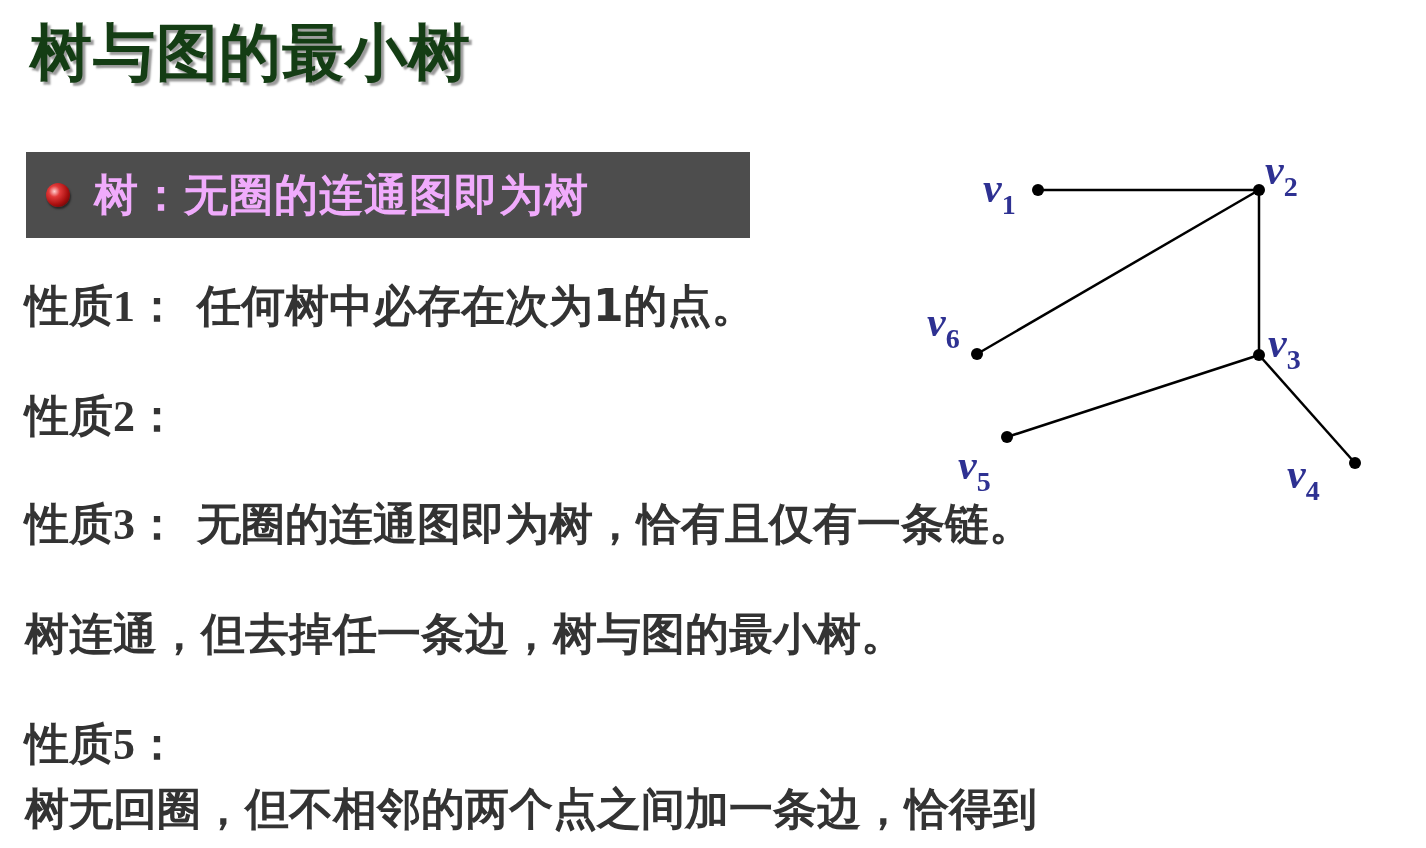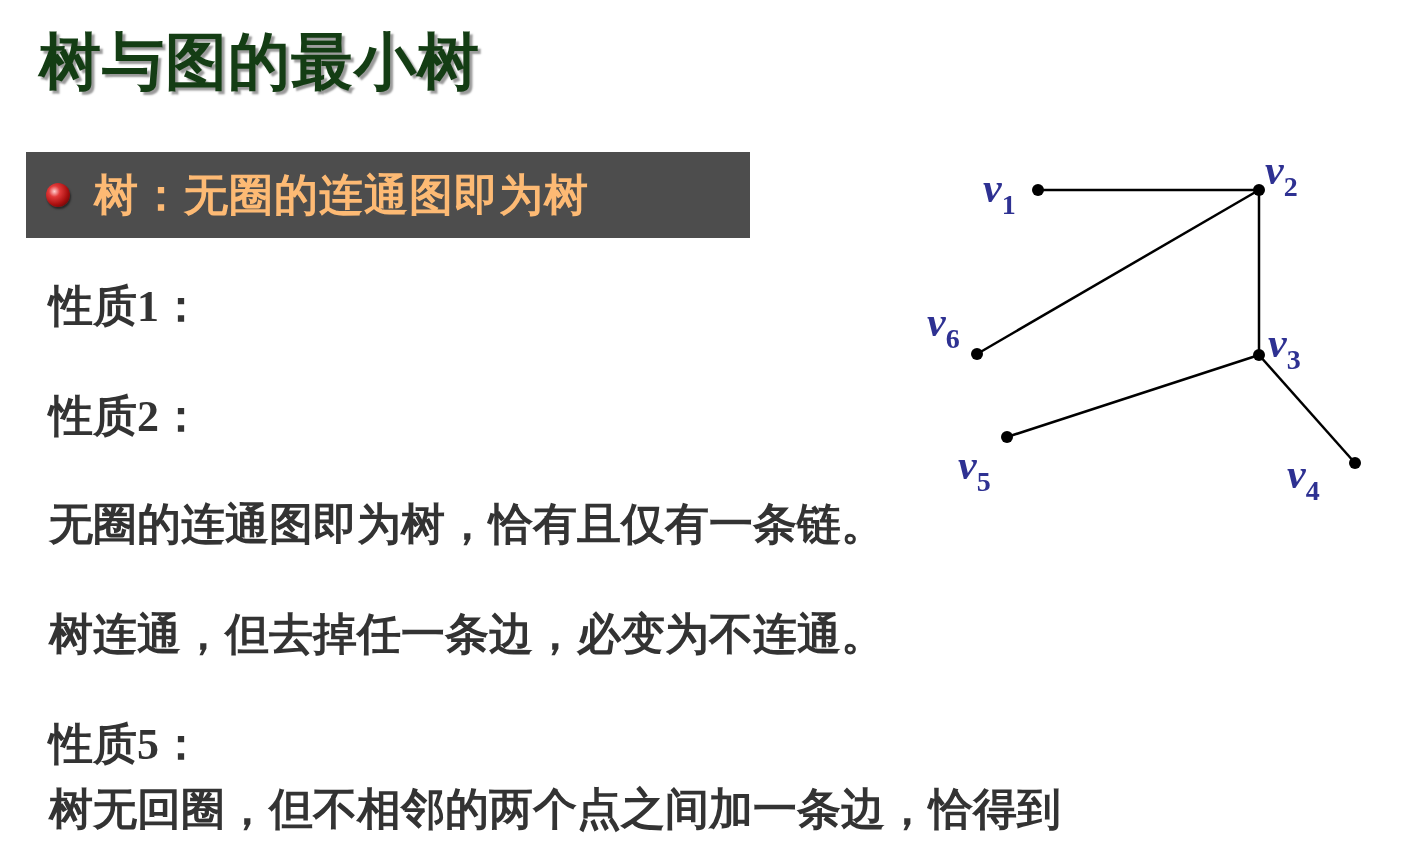--- a/index.html
+++ b/index.html
@@ -17,21 +17,21 @@
     .title {
       position: absolute;
       left: 30px;
       top: 8px;
       font-size: 62px;
       font-weight: bold;
       color: #143d14;
       letter-spacing: 1px;
       text-shadow: 3px 3px 2px #9a9a9a;
       line-height: 90px;
-      margin: 9px;
+      margin: 0;
     }
     .def-box {
       position: absolute;
       left: 26px;
       top: 152px;
       width: 724px;
       height: 86px;
       background: #4d4d4d;
       display: flex;
       align-items: center;
@@ -42,27 +42,27 @@
       border-radius: 50%;
       margin-left: 20px;
       margin-right: 24px;
       background: radial-gradient(circle at 35% 35%, #ffd0d0 0%, #e23a3a 25%, #a80f0f 60%, #3a0000 100%);
       box-shadow: 1px 2px 2px rgba(0,0,0,0.5);
       flex: none;
     }
     .def-text {
       font-size: 44px;
       font-weight: bold;
-      color: #fdba74;
+      color: #f0abfc;
       letter-spacing: 1px;
       line-height: 86px;
     }
     .prop {
       position: absolute;
-      left: 49px;
+      left: 25px;
       font-size: 44px;
       font-weight: bold;
       color: #333333;
       line-height: 64px;
       display: flex;
       white-space: nowrap;
     }
     .prop-label {
       flex: none;
       width: 172px;
@@ -98,32 +98,34 @@
 
 <h1 class="title">树与图的最小树</h1>
 
 <div class="def-box">
   <span class="bullet"></span>
   <span class="def-text">树：无圈的连通图即为树</span>
 </div>
 
 <div class="prop" style="top:274px;">
   <span class="prop-label"><span class="zh">性质</span><span>1</span><span class="zh">：</span></span>
+  <span class="prop-body">任何树中必存在次为1的点。</span>
 </div>
 
 <div class="prop" style="top:384px;gap:31px;">
   <span class="prop-label"><span class="zh">性质</span><span>2</span><span class="zh">：</span></span>
 </div>
 
 <div class="prop" style="top:492px;">
+  <span class="prop-label"><span class="zh">性质</span><span>3</span><span class="zh">：</span></span>
   <span class="prop-body">无圈的连通图即为树，恰有且仅有一条链。</span>
 </div>
 
 <div class="prop" style="top:602px;">
-  <span class="prop-body">树连通，但去掉任一条边，必变为不连通。</span>
+  <span class="prop-body">树连通，但去掉任一条边，树与图的最小树。</span>
 </div>
 
 <div class="prop" style="top:712px;flex-direction:column;">
   <span class="prop-label"><span class="zh">性质</span><span>5</span><span class="zh">：</span></span>
   <span class="prop-body" style="width:1040px;">树无回圈，但不相邻的两个点之间加一条边，恰得到一个圈。</span>
 </div>
 
 <svg class="graph" id="tree-graph" viewBox="0 0 1426 848" xmlns="http://www.w3.org/2000/svg">
   <g id="edges">
       <line x1="1038" y1="190" x2="1259" y2="190" stroke="#000000" stroke-width="2.5"></line>

